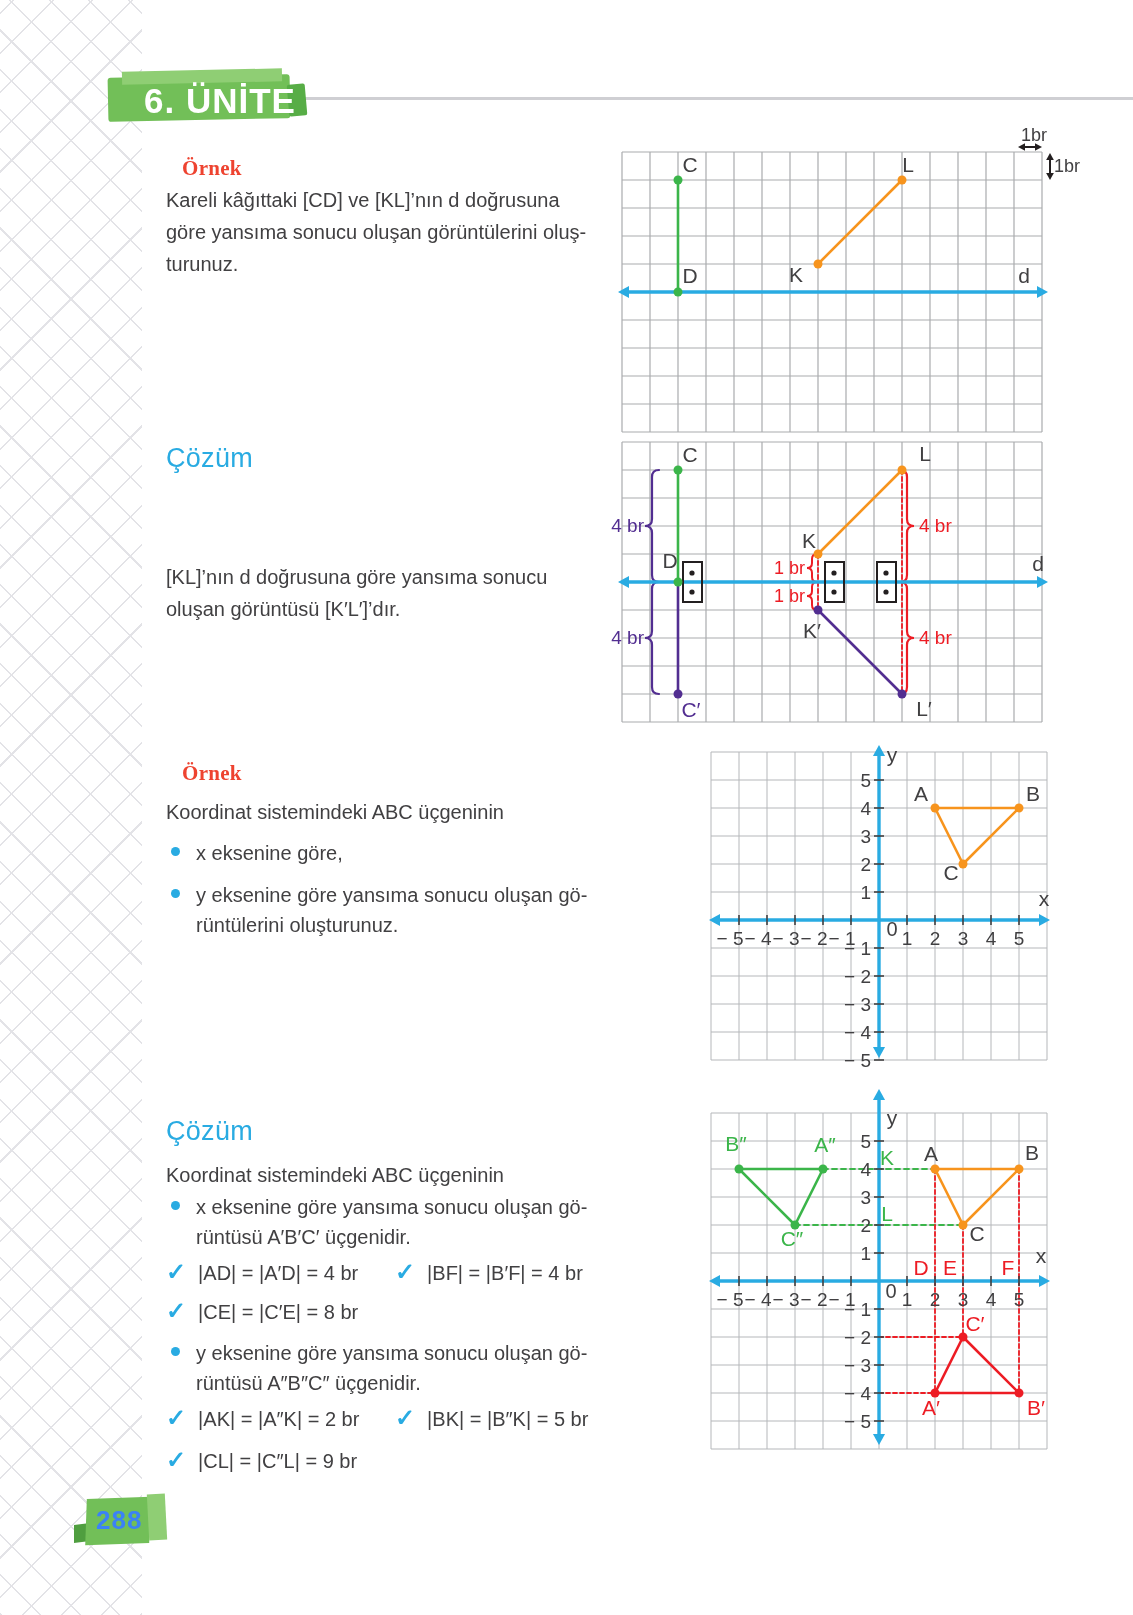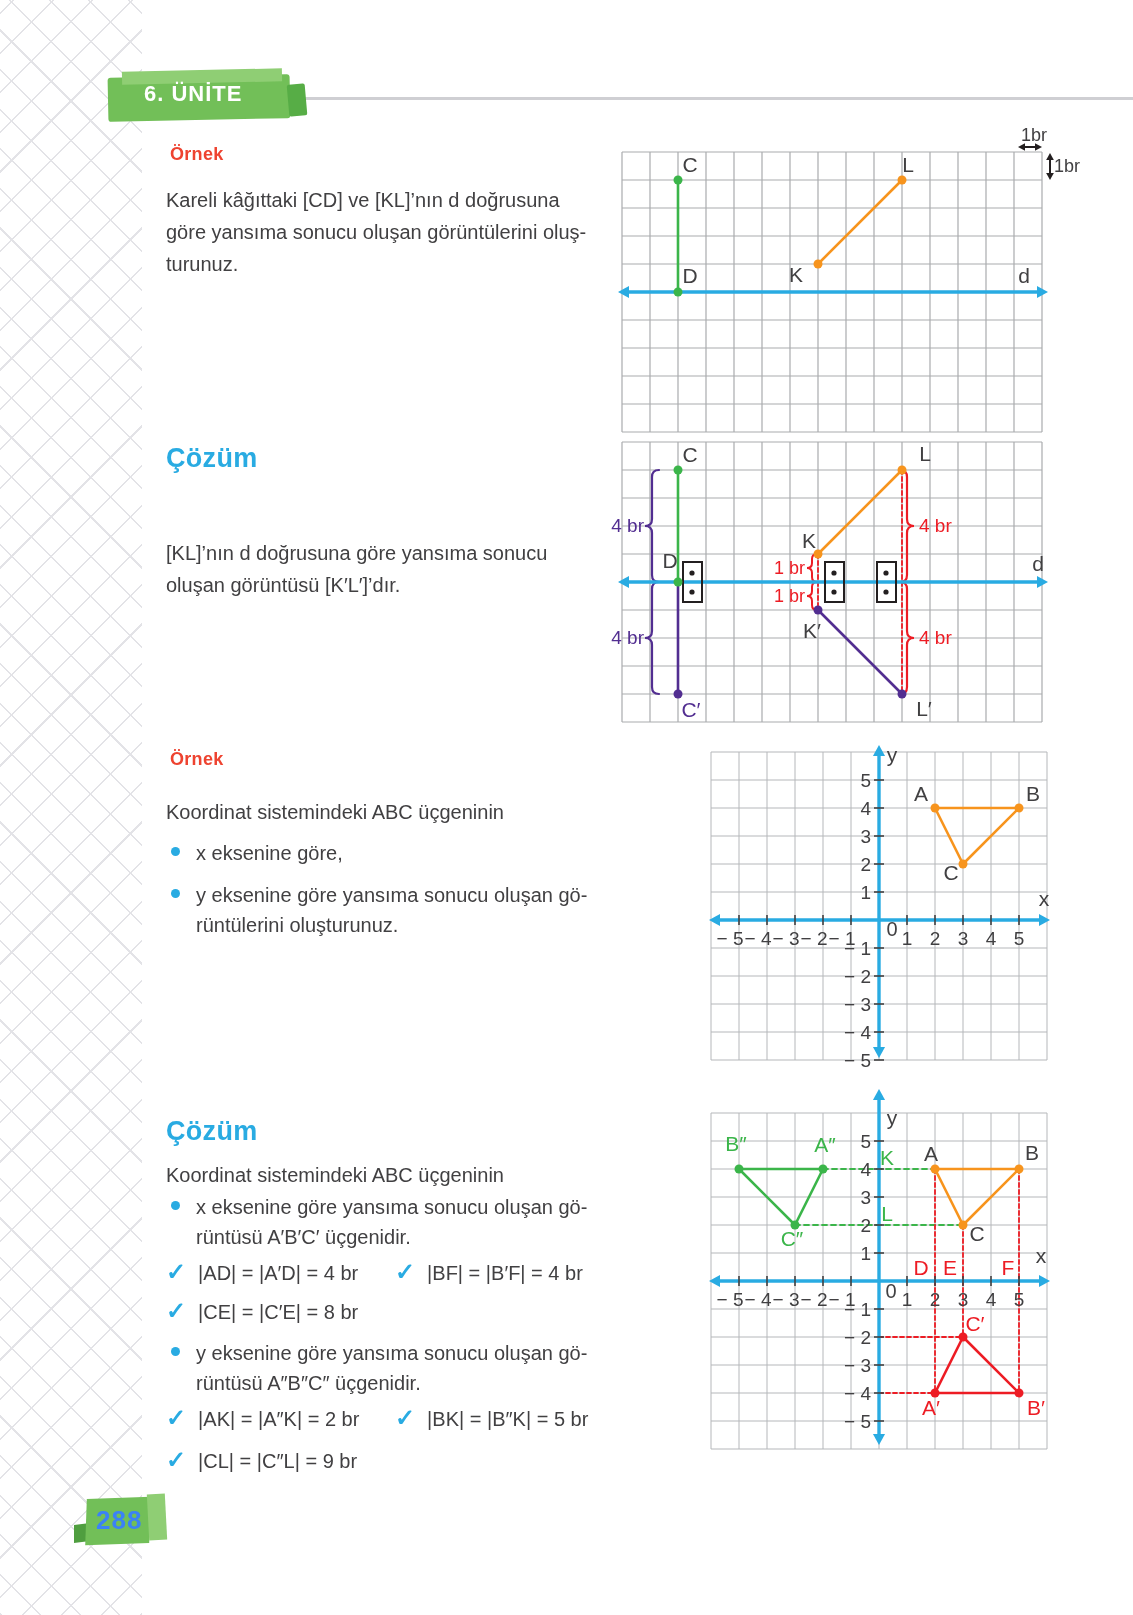--- a/index.html
+++ b/index.html
@@ -8,30 +8,30 @@
   .lattice{position:absolute;left:0;top:0;width:142px;height:1615px;
     background-image:
       repeating-linear-gradient(45deg,#e3e3e7 0 1.5px,transparent 1.5px 28px),
       repeating-linear-gradient(-45deg,#e3e3e7 0 1.5px,transparent 1.5px 28px);}
   .rule{position:absolute;left:286px;top:97px;width:847px;height:3px;background:#cfcfd3;}
   
   .unit-badge{position:absolute;left:96px;top:66px;width:220px;height:60px;}
   .ub-main{position:absolute;left:12px;top:10px;width:182px;height:44px;background:#72bf58;border-radius:3px;transform:rotate(-1.2deg);}
   .ub-top{position:absolute;left:26px;top:4px;width:160px;height:13px;background:#8fce74;transform:rotate(-1.2deg);}
   .ub-tip{position:absolute;left:192px;top:18px;width:18px;height:32px;background:#57ad46;border-radius:2px;transform:rotate(-5deg);}
-  .ub-text{position:absolute;left:48px;top:15px;font-size:22px;font-weight:bold;color:#ffffff;letter-spacing:1px;white-space:nowrap;}
+  .ub-text{position:absolute;left:48px;top:15px;font-size:35px;font-weight:bold;color:#ffffff;letter-spacing:1px;white-space:nowrap;}
   
   .page-badge{position:absolute;left:74px;top:1494px;width:100px;height:54px;}
   .pb-flap{position:absolute;left:0px;top:30px;width:16px;height:18px;background:#4f9e3f;transform:skewY(-8deg);}
   .pb-main{position:absolute;left:12px;top:4px;width:64px;height:46px;background:#72bf58;transform:rotate(-2deg) skewX(-4deg);}
   .pb-tip{position:absolute;left:74px;top:0px;width:18px;height:46px;background:#8fce74;transform:rotate(-3deg);}
   .pb-text{position:absolute;left:22px;top:11px;font-size:26px;font-weight:bold;color:#3b82f6;letter-spacing:1px;}
   
-  .h-red{position:absolute;margin:4px;font-size:18px;font-weight:bold;color:#ee4330;letter-spacing:.3px;}
-  .h-blue{position:absolute;margin:0;font-size:27px;font-weight:bold;color:#29abe2;letter-spacing:.3px;}
+  .h-red{position:absolute;margin:16px;font-size:21px;font-weight:bold;color:#ee4330;letter-spacing:.3px;font-family:Liberation Serif, serif;}
+  .h-blue{position:absolute;margin:0;font-size:27px;font-weight:normal;color:#29abe2;letter-spacing:.3px;}
   .body{position:absolute;margin:0;font-size:20px;line-height:32px;}
   .bullet-line{position:absolute;padding-left:30px;font-size:20px;line-height:30px;}
   .bdot{position:absolute;left:5px;top:9px;width:9px;height:9px;border-radius:50%;background:#29abe2;}
   .check{position:absolute;font-size:20px;white-space:nowrap;}
   .tick{color:#29abe2;font-size:24px;font-weight:bold;margin-right:12px;}
   svg{position:absolute;overflow:visible;}
 </style>
 </head>
 <body>
 
@@ -94,21 +94,21 @@
       <polygon points="430,39 437,35.15 437,42.85" fill="#231f20"></polygon>
       <polygon points="454,39 447,42.85 447,35.15" fill="#231f20"></polygon>
       <line x1="462" y1="48.5" x2="462" y2="68.5" stroke="#231f20" stroke-width="2"></line>
       <polygon points="462,45 465.85,52 458.15,52" fill="#231f20"></polygon>
       <polygon points="462,72 458.15,65 465.85,65" fill="#231f20"></polygon>
       <text x="446" y="33" fill="#414042" font-size="18" text-anchor="middle" font-family="&quot;Liberation Sans&quot;,sans-serif" font-weight="normal">1br</text>
       <text x="466" y="64" fill="#414042" font-size="18" text-anchor="start" font-family="&quot;Liberation Sans&quot;,sans-serif" font-weight="normal">1br</text>
     </svg>
 
   <h2 class="h-blue" style="left:166px;top:443px;">Çözüm</h2>
-  <p class="body" style="left:166px;top:537px;">[KL]’nın d doğrusuna göre yansıma sonucu<br>oluşan görüntüsü [K′L′]’dır.</p>
+  <p class="body" style="left:166px;top:561px;">[KL]’nın d doğrusuna göre yansıma sonucu<br>oluşan görüntüsü [K′L′]’dır.</p>
   <svg id="fig-grid2" width="545" height="302" style="left:588px;top:428px;">
       <line x1="34" y1="14" x2="34" y2="294" stroke="#a9abae" stroke-width="1.2"></line>
       <line x1="62" y1="14" x2="62" y2="294" stroke="#a9abae" stroke-width="1.2"></line>
       <line x1="90" y1="14" x2="90" y2="294" stroke="#a9abae" stroke-width="1.2"></line>
       <line x1="118" y1="14" x2="118" y2="294" stroke="#a9abae" stroke-width="1.2"></line>
       <line x1="146" y1="14" x2="146" y2="294" stroke="#a9abae" stroke-width="1.2"></line>
       <line x1="174" y1="14" x2="174" y2="294" stroke="#a9abae" stroke-width="1.2"></line>
       <line x1="202" y1="14" x2="202" y2="294" stroke="#a9abae" stroke-width="1.2"></line>
       <line x1="230" y1="14" x2="230" y2="294" stroke="#a9abae" stroke-width="1.2"></line>
       <line x1="258" y1="14" x2="258" y2="294" stroke="#a9abae" stroke-width="1.2"></line>

